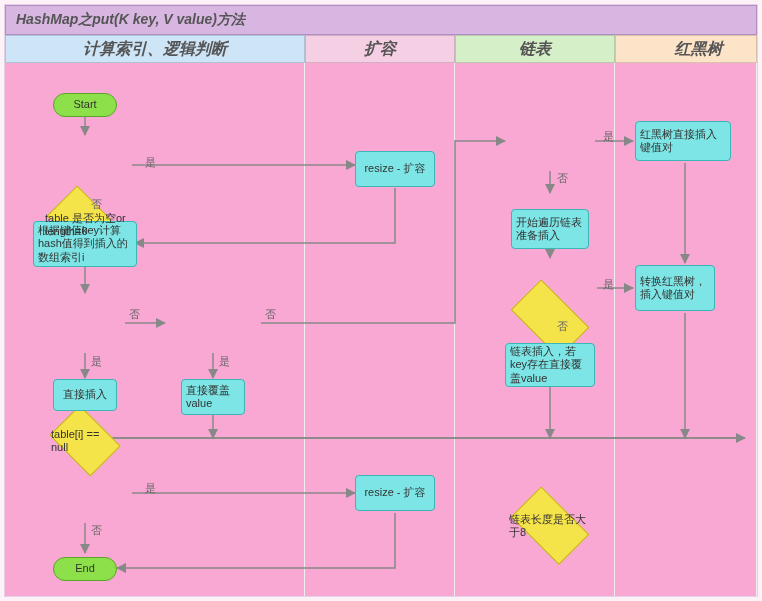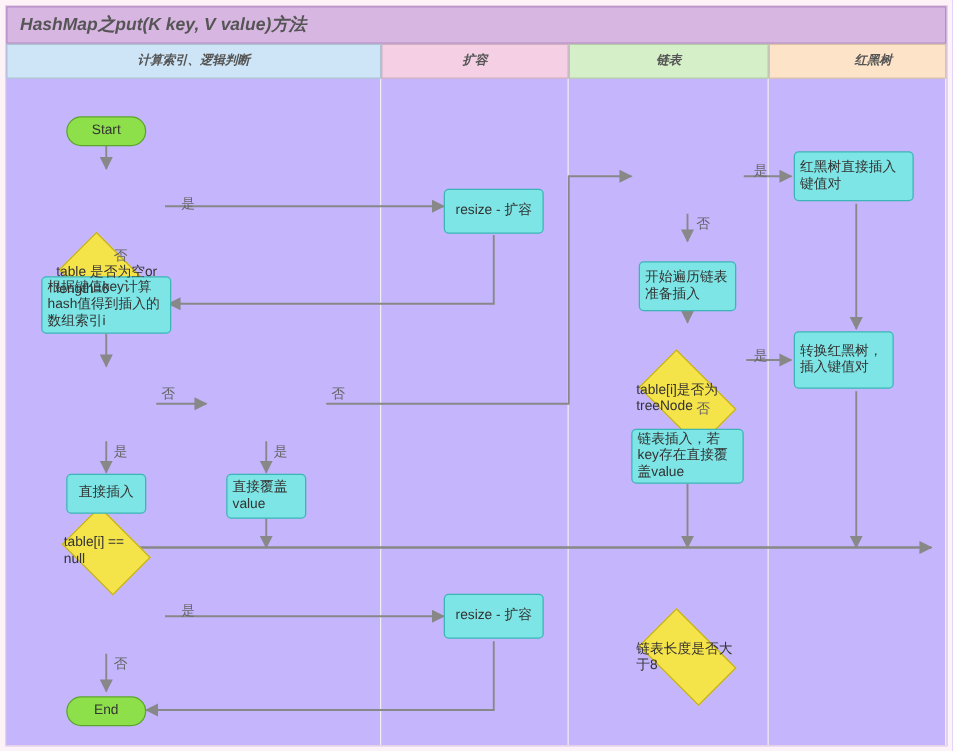--- a/index.html
+++ b/index.html
@@ -5,21 +5,21 @@
   * { box-sizing: border-box; }
   body {
     margin: 0;
     font-family: Arial, "Microsoft YaHei", sans-serif;
     background: #fdf2f8;
     padding: 4px;
   }
   .frame {
     width: 754px;
     height: 593px;
-    background: #c4b5fd;
+    background: #f9a8d4;
     border: 1px solid #e5d0e5;
     position: relative;
   }
   .title-bar {
     height: 30px;
     background: #d8b6e2;
     border: 1px solid #b48cc4;
     display: flex;
     align-items: center;
     padding: 0 10px;
@@ -28,21 +28,21 @@
     font-style: italic;
     color: #555;
   }
   .cols {
     display: flex;
     height: 28px;
   }
   .col {
     border: 1px solid rgba(0,0,0,0.15);
     text-align: center;
-    font-size: 10px;
+    font-size: 16px;
     font-style: italic;
     font-weight: bold;
     line-height: 26px;
     color: #555;
   }
   .c1 { width: 300px; background: #cde5f7; }
   .c2 { width: 150px; background: #f5cfe3; }
   .c3 { width: 160px; background: #d5efc8; }
   .c4 { flex:1; background: #fde4c8; padding-left: 25px; }
   .lanes {
@@ -191,21 +191,20 @@
 
   <div class="edge-label" style="top:349px;left:214px">是</div>
   <div class="edge-label" style="top:302px;left:260px">否</div>
 
   <div class="node process" style="top:374px;left:176px;width:64px;height:36px">
       <span>直接覆盖value</span>
     </div>
 
   <div class="node decision" style="top:106px;left:498px;width:94px;height:60px">
       <div class="diamond"></div>
-      <span>table[i]是否为treeNode</span>
     </div>
   <div class="edge-label" style="top:124px;left:598px">是</div>
   <div class="edge-label" style="top:166px;left:552px">否</div>
 
   <div class="node process" style="top:116px;left:630px;width:96px;height:40px">
       <span>红黑树直接插入键值对</span>
     </div>
 
   <div class="node process" style="top:204px;left:506px;width:78px;height:40px">
       <span>开始遍历链表准备插入</span>

